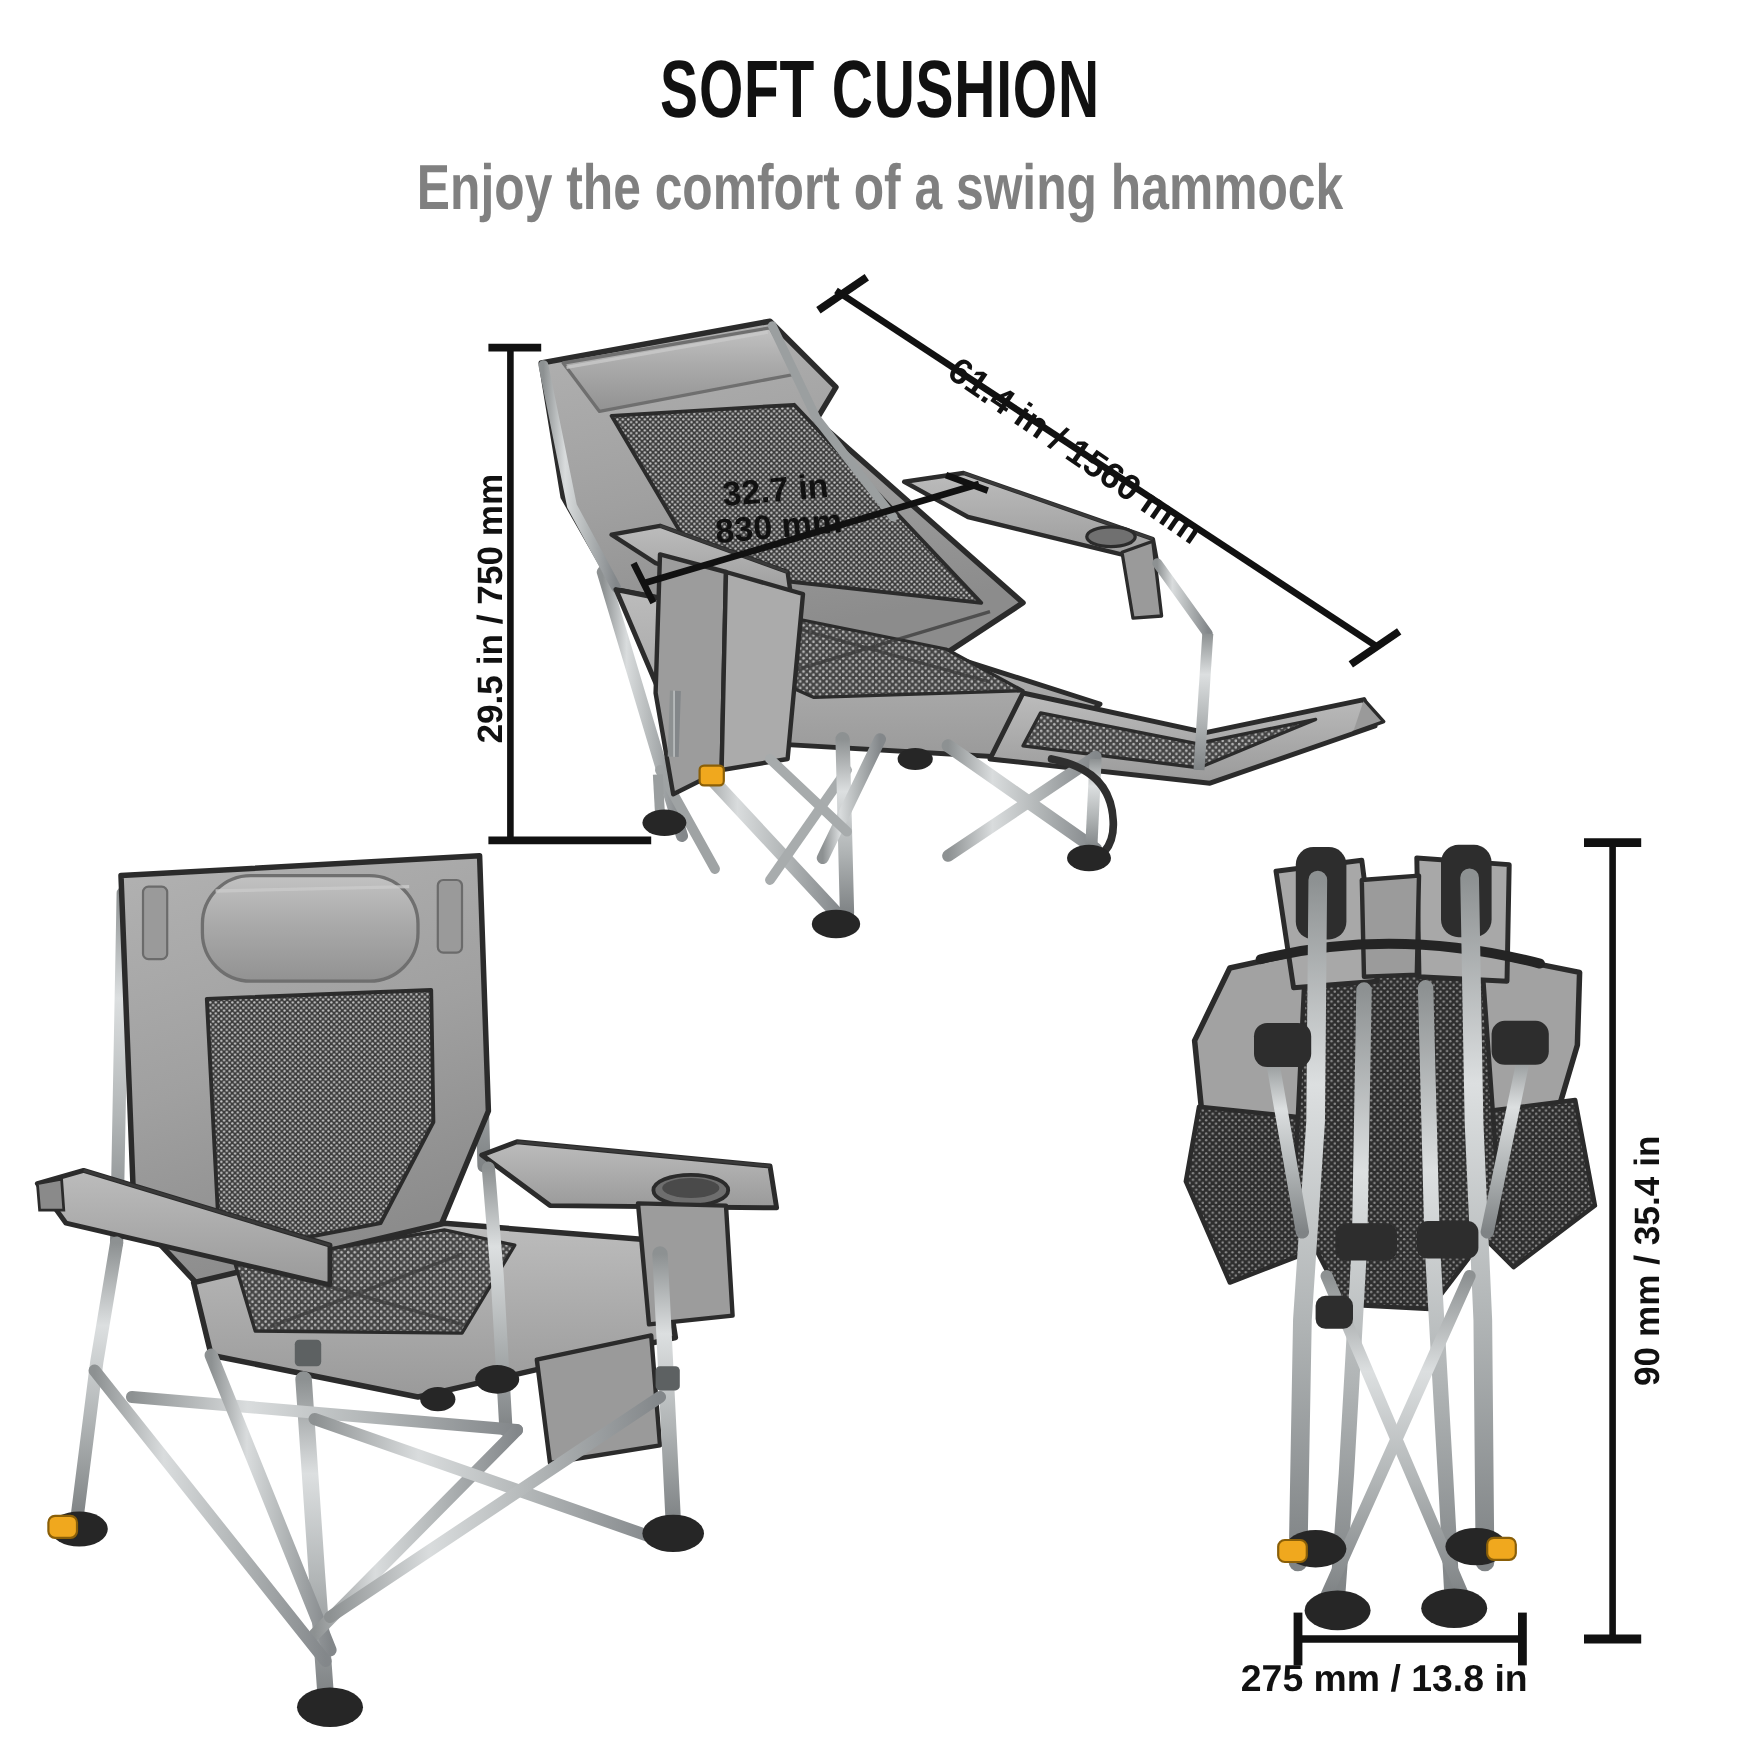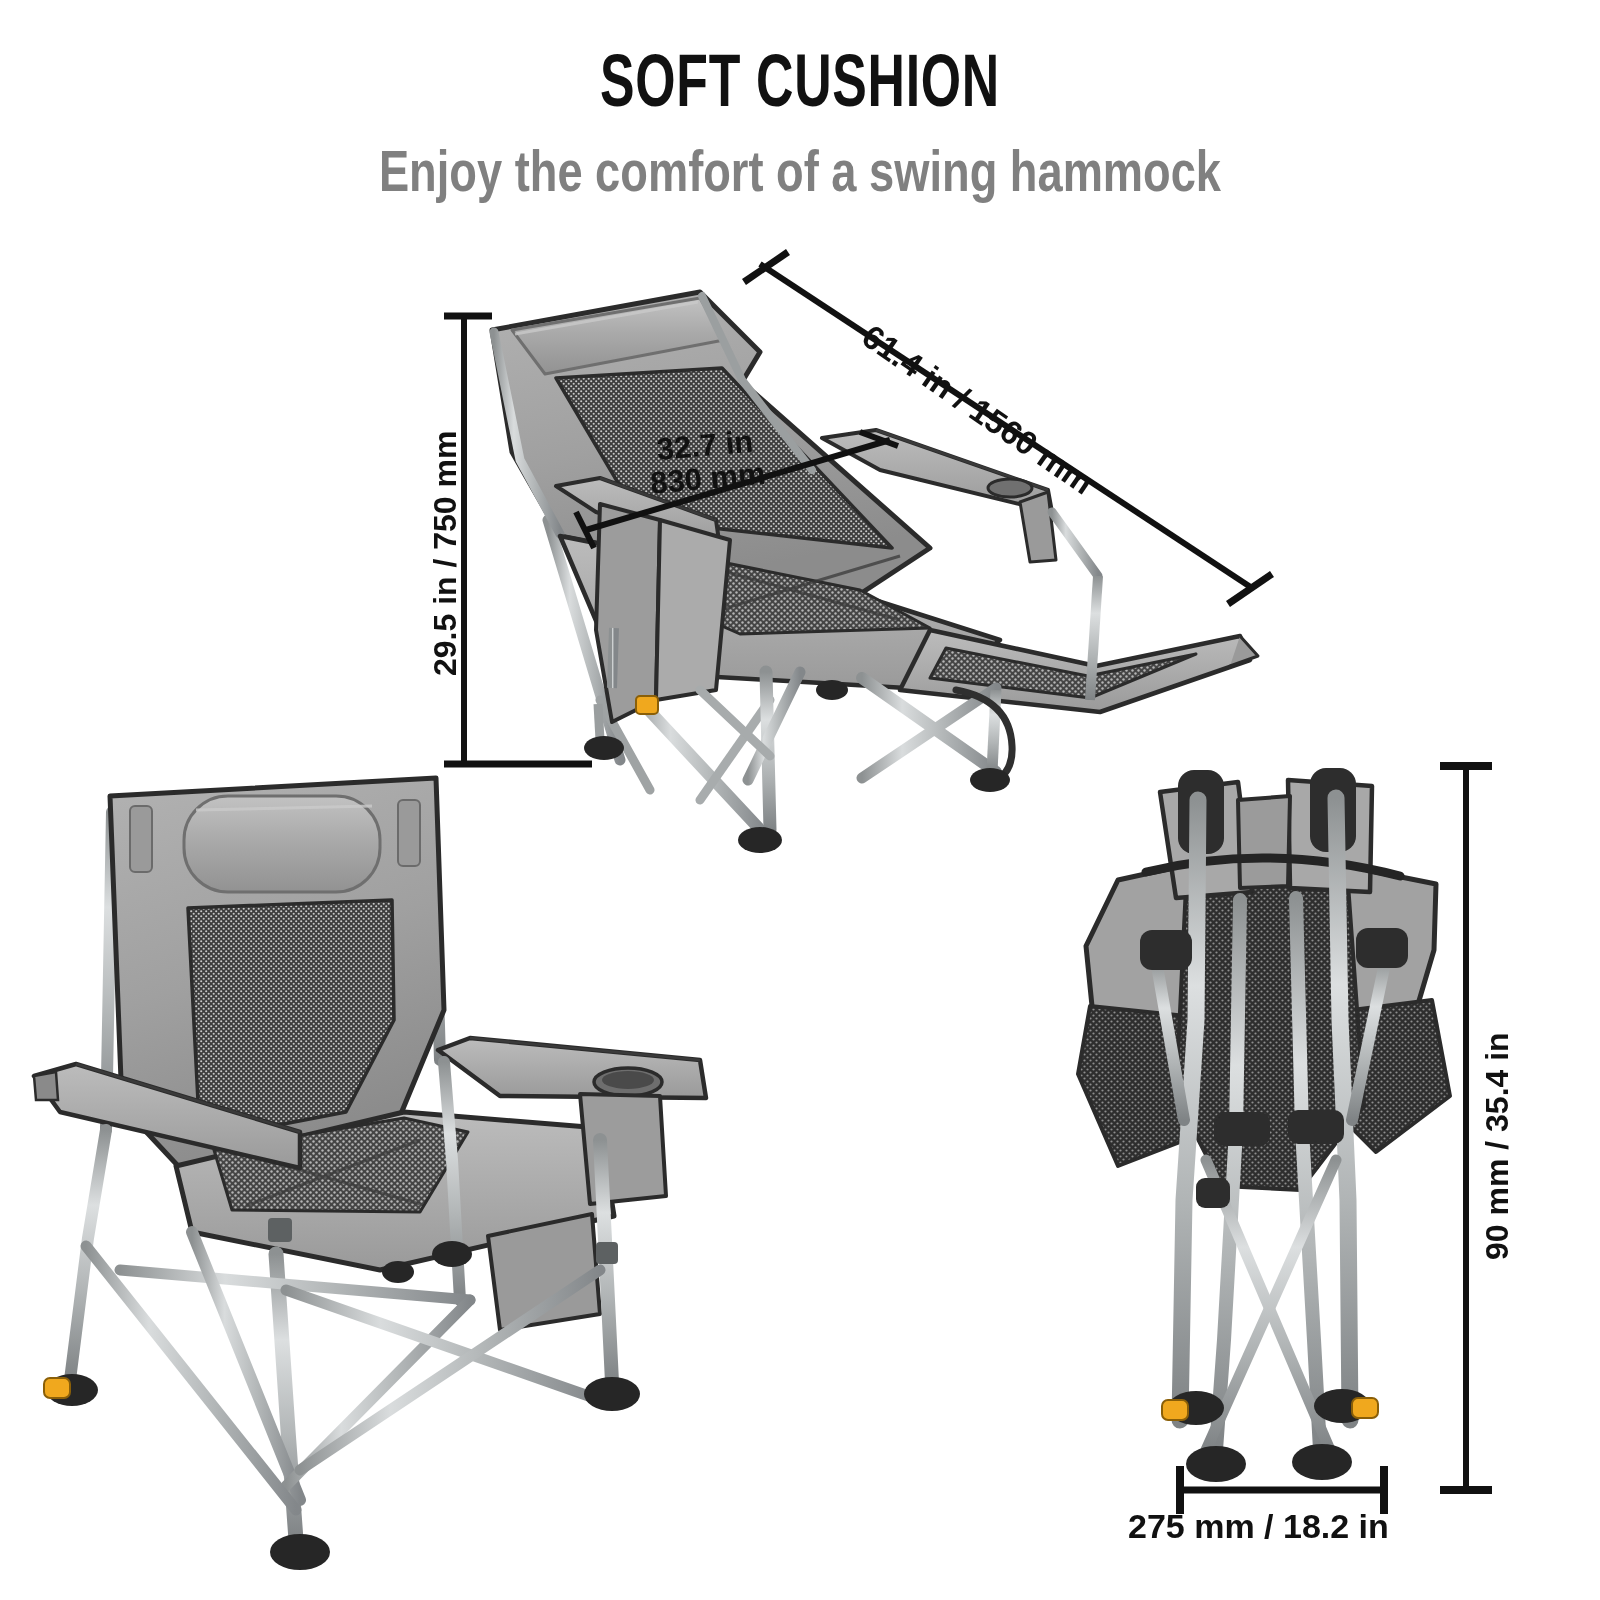--- a/index.html
+++ b/index.html
@@ -315,15 +315,15 @@
 
   <div class="dim dim-32">
     <div>32.7 in</div>
     <div>830 mm</div>
   </div>
 
   <div class="dim dim-29">29.5 in / 750 mm</div>
 
   <div class="dim dim-90">90 mm / 35.4 in</div>
 
-  <div class="dim dim-275">275 mm / 18.2 in</div>
+  <div class="dim dim-275">275 mm / 13.8 in</div>
 
 </div>
 
 </body></html>

